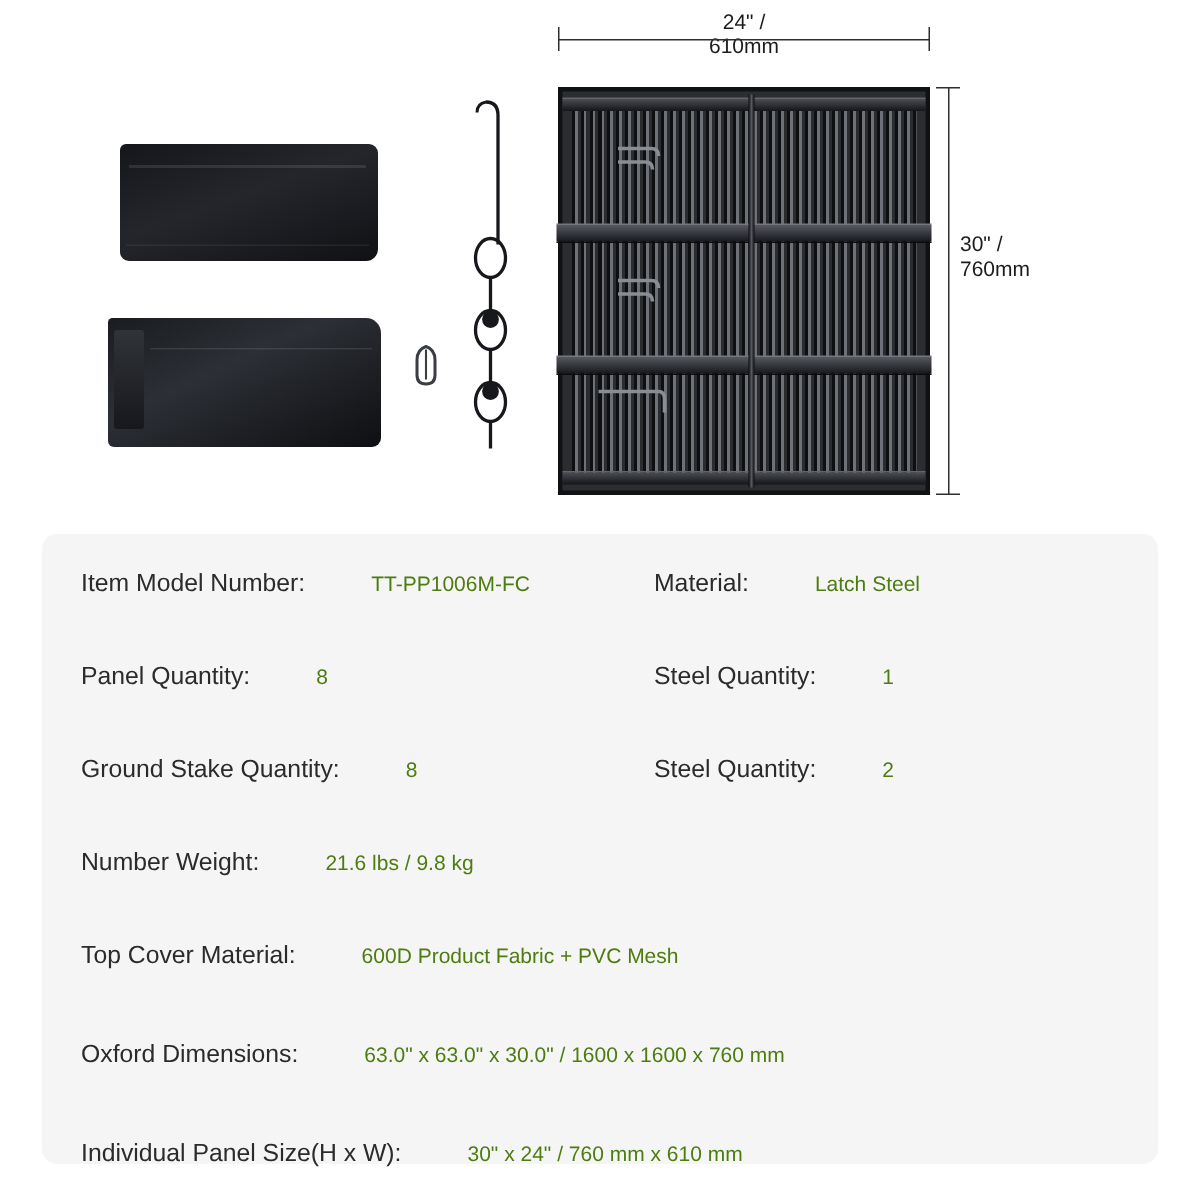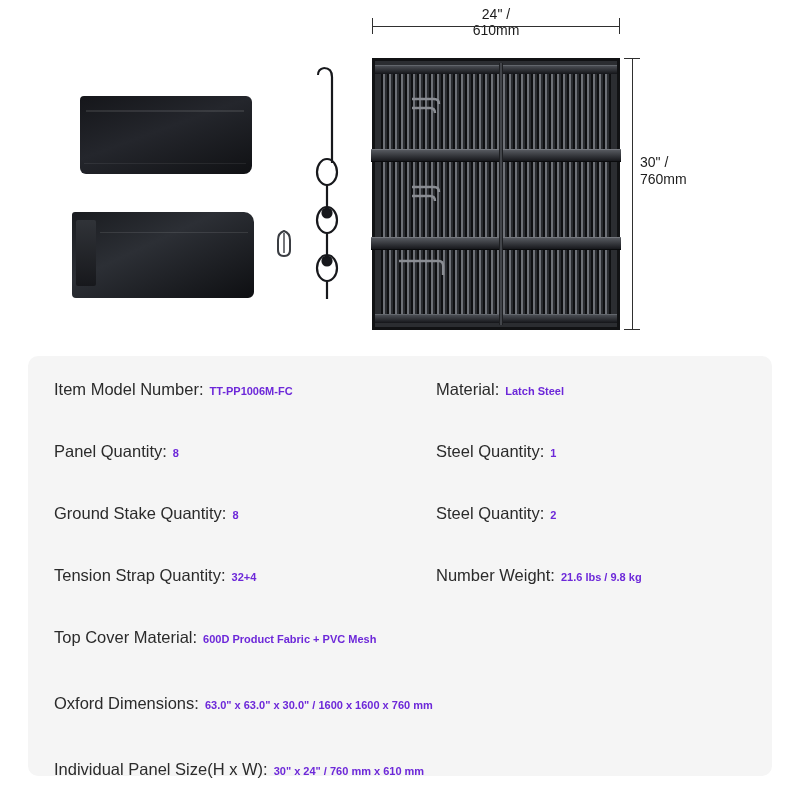--- a/index.html
+++ b/index.html
@@ -101,25 +101,25 @@
     position: absolute; left: 640px; top: 154px; font-size: 14px; color: #1c1c1c; line-height: 17px;
   }
 
   
   .spec-panel {
     position: absolute; left: 28px; top: 356px; width: 744px; height: 420px;
     background: #f5f5f5; border-radius: 10px;
   }
   .spec-inner { padding: 24px 26px 0 26px; }
   .row { display: flex; width: 100%; }
-  .cell { display: flex; align-items: baseline; }
+  .cell { display: flex; align-items: baseline; gap: 38px; }
   .cell.left { width: 382px; }
   .cell.right { width: 310px; }
   .lbl { font-size: 16.5px; color: #2b2b2b; font-weight: 400; white-space: nowrap; }
-  .val { font-size: 11px; color: #6d28d9; font-weight: 700; margin-left: 6px; white-space: nowrap; }
+  .val { font-size: 14px; color: #4d7c0f; font-weight: 400; margin-left: 6px; white-space: nowrap; }
   .r-gap { height: 43px; }
   .r-gap-wide { height: 47px; }
 </style>
 </head>
 <body>
 
 <div class="page">
 
   <div class="illustration">
 
@@ -234,24 +234,20 @@
           <span class="val">8</span>
         </div>
         <div class="cell right">
           <span class="lbl">Steel Quantity:</span>
           <span class="val">2</span>
         </div>
       </div>
       <div class="r-gap"></div>
 
       <div class="row">
-        <div class="cell left">
-          <span class="lbl">Tension Strap Quantity:</span>
-          <span class="val">32+4</span>
-        </div>
         <div class="cell right">
           <span class="lbl">Number Weight:</span>
           <span class="val">21.6 lbs / 9.8 kg</span>
         </div>
       </div>
       <div class="r-gap"></div>
 
       <div class="row">
         <div class="cell">
           <span class="lbl">Top Cover Material:</span>

